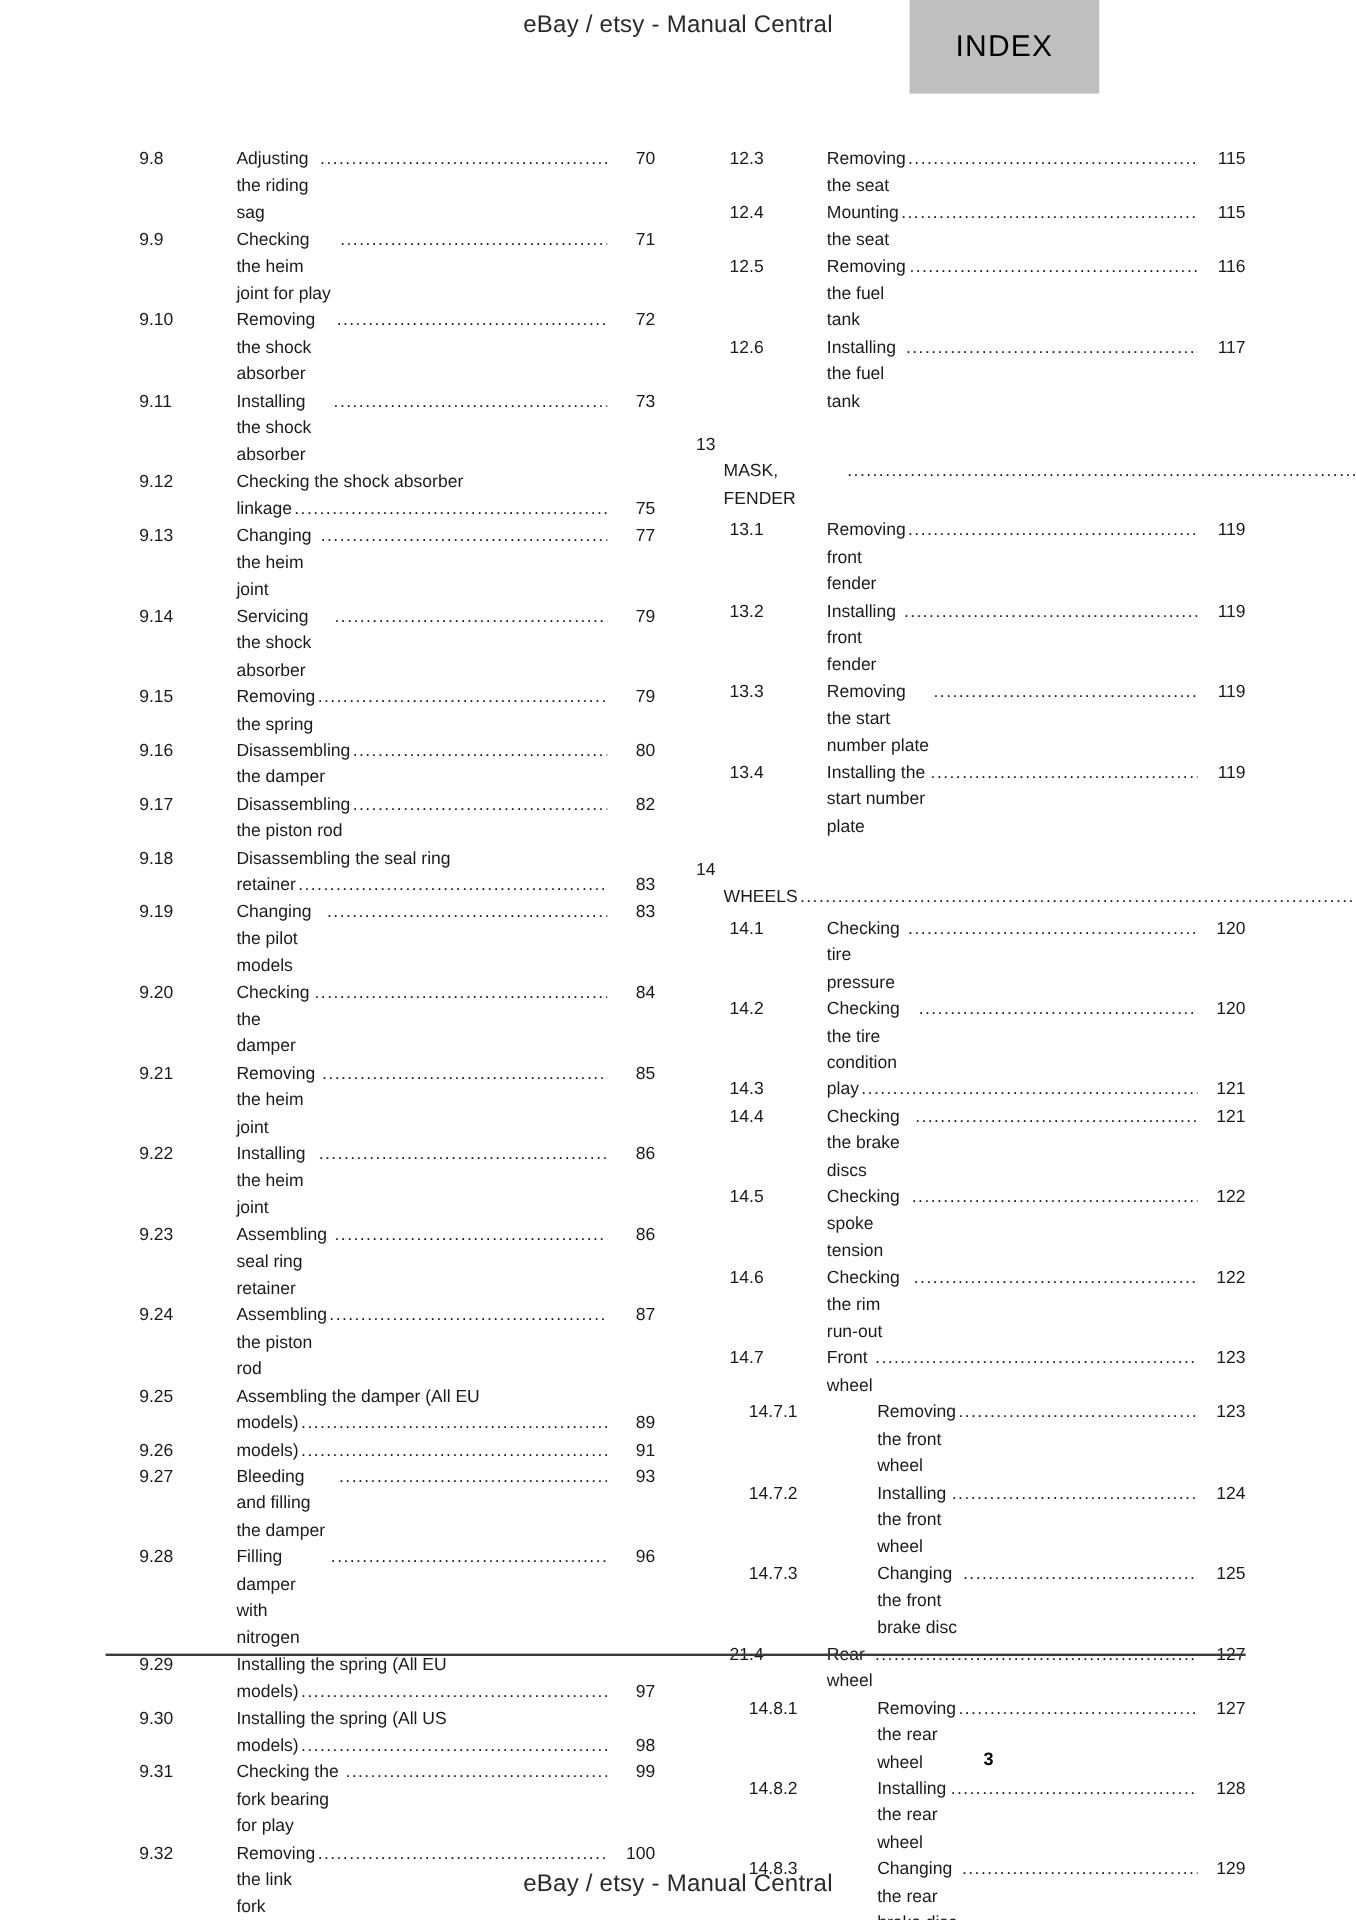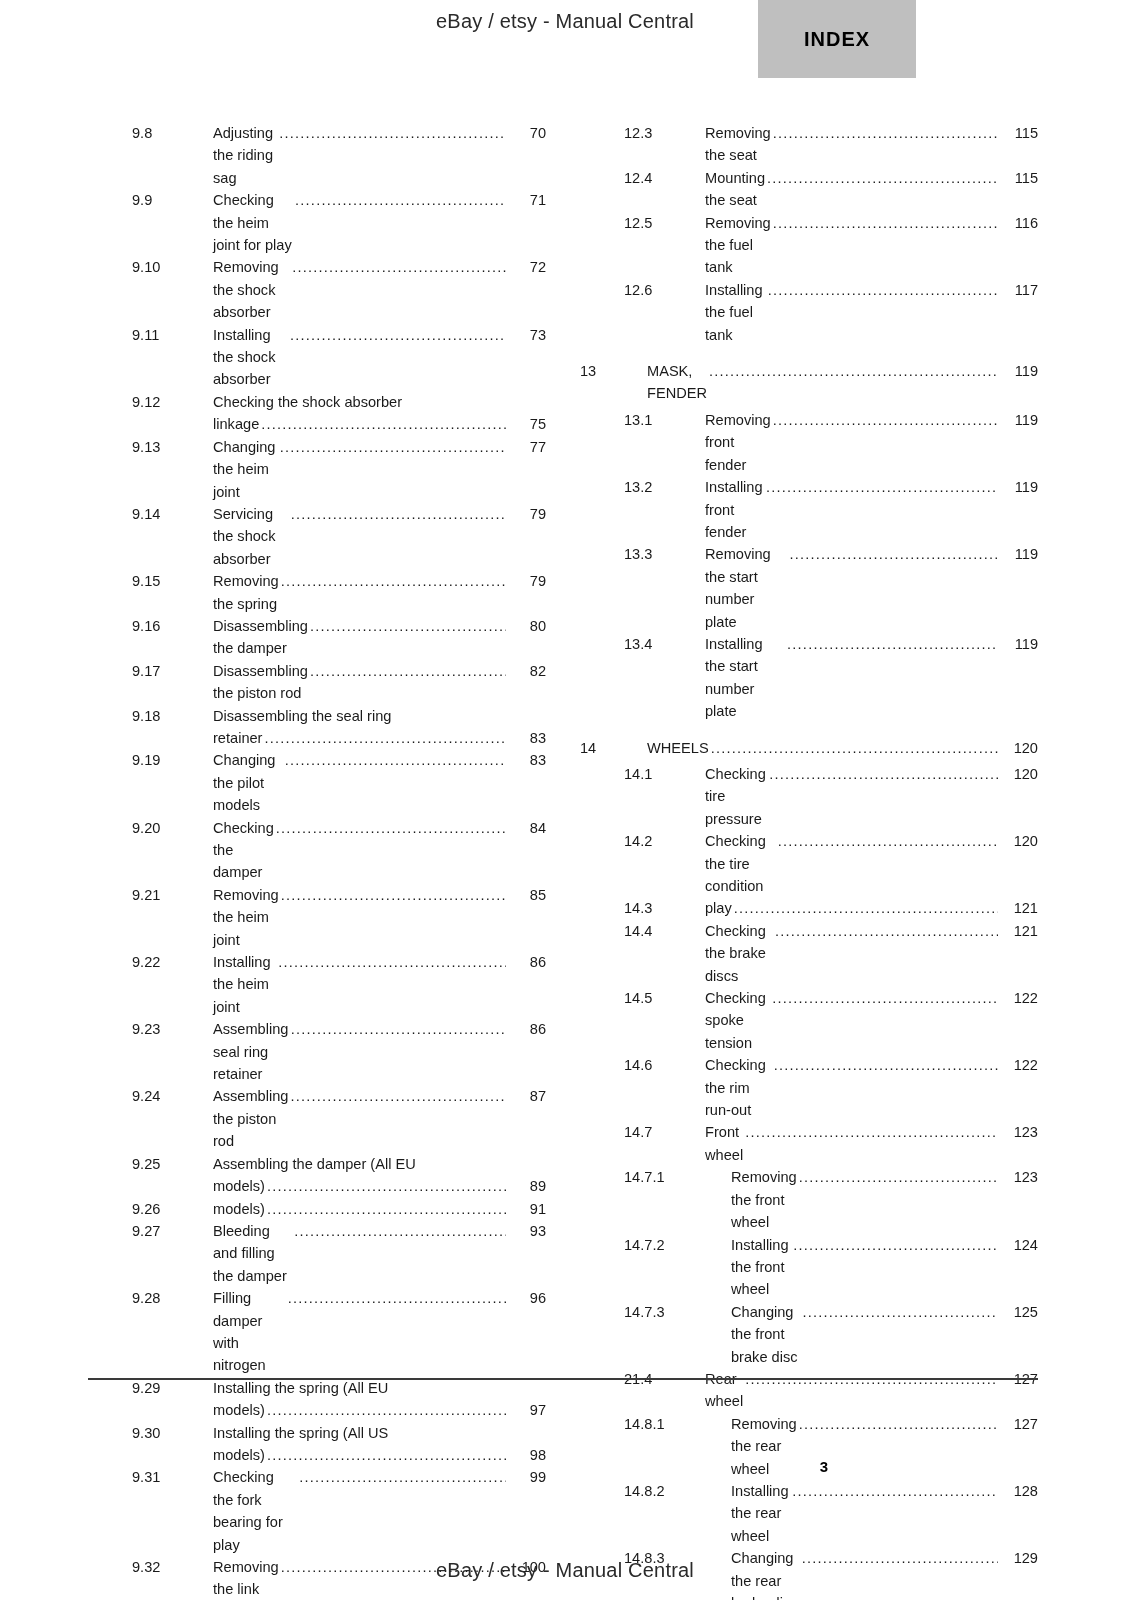--- a/index.html
+++ b/index.html
@@ -46,22 +46,22 @@
     top: 0;
     right: 0;
     width: 158px;
     height: 78px;
     background: #bfbfbf;
     display: flex;
     align-items: center;
     justify-content: center;
   }
   .index-tab span {
-    font-size: 20px;
-    font-weight: bold;
+    font-size: 25px;
+    font-weight: normal;
     letter-spacing: 1px;
     color: #000;
   }
   .columns {
     position: absolute;
     top: 122px;
     left: 88px;
     width: 950px;
     display: flex;
     gap: 34px;
@@ -73,29 +73,30 @@
   .toc-row {
     display: flex;
     align-items: flex-start;
     font-size: 14.6px;
     line-height: 22.4px;
     color: #1a1a1a;
   }
   .toc-row.chapter {
     margin-top: 14px;
     margin-bottom: 4px;
+    flex-direction: column;
   }
   .num {
     flex: 0 0 auto;
     text-align: left;
     white-space: nowrap;
   }
   
   .lvl-chapter .num { width: 44px; margin-left: 0; }
-  .lvl-sec .num     { width: 58px; margin-left: 44px; }
+  .lvl-sec .num     { width: 58px; margin-left: 28px; }
   .lvl-sub .num     { width: 84px; margin-left: 44px; }
 
   .title-wrap {
     flex: 1 1 auto;
     min-width: 0;
     position: relative;
     display: flex;
     align-items: baseline;
     margin-left: 23px;
   }

